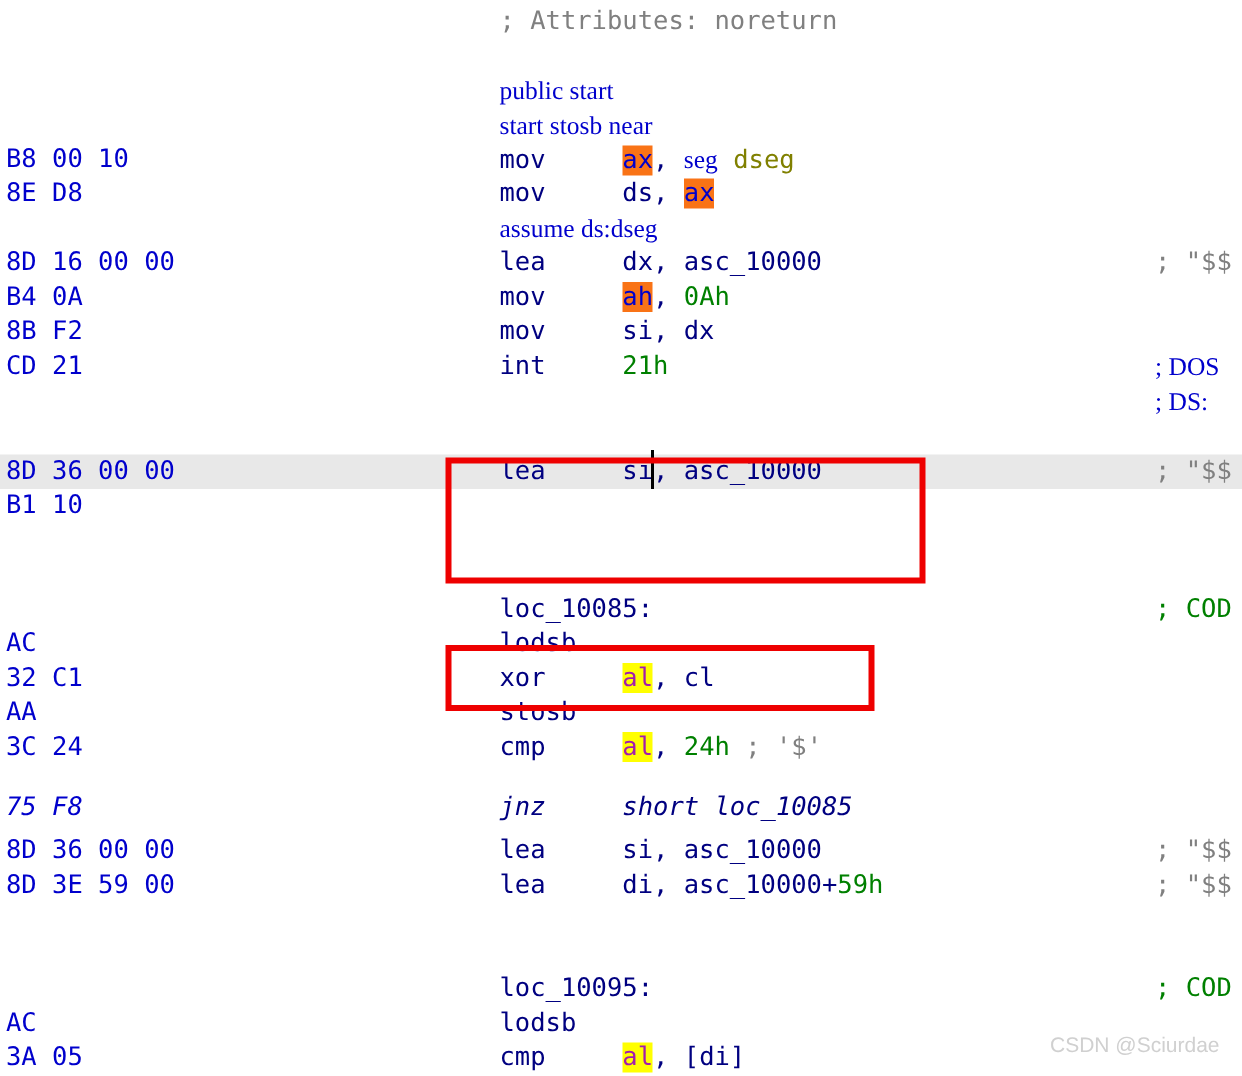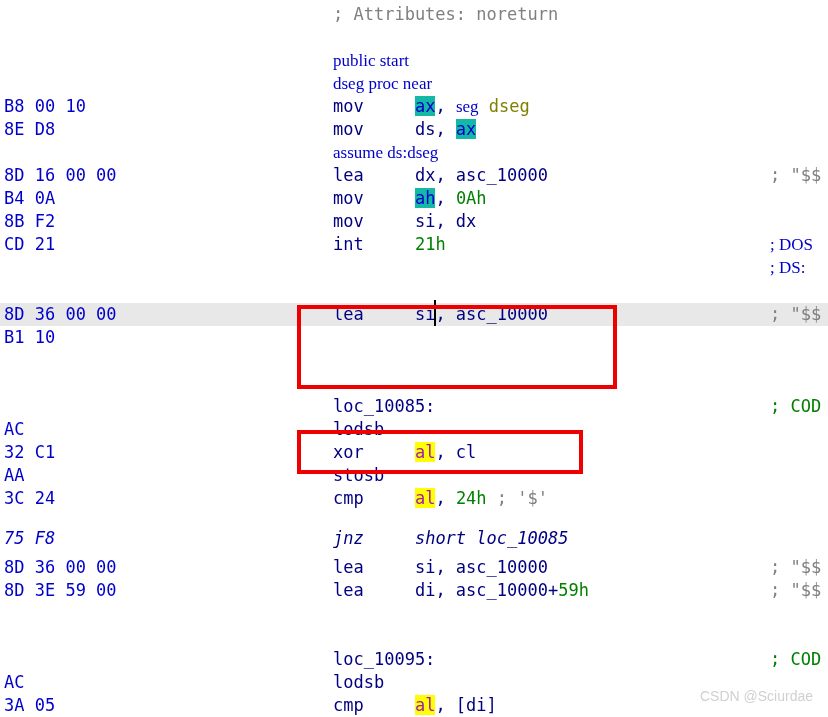--- a/index.html
+++ b/index.html
@@ -57,21 +57,21 @@
     top: 0;
     white-space: pre;
   }
 
   
   .c-blue    { color: #0000cc; font-family: Liberation Serif, serif; }
   .c-gray    { color: #808080; }
   .c-green   { color: #008000; }
   .c-olive   { color: #808000; }
   .c-navy    { color: #000080; }
-  .hl        { background: #14b8a6; color: #0000cc; }
+  .hl        { background: #f97316; color: #0000cc; }
   .hl-dark   { background: #ffff00; color: #a21caf; }
 
   
   #caret {
     position: absolute;
     width: 2px;
     background: #000000;
   }
 
   
@@ -92,21 +92,21 @@
   }
 </style>
 </head>
 <body>
 
 <div id="disasm">
   <div id="rows">
       <div class="row" id="line-attributes" style="top: 3px;"><span class="bytes"></span><span class="text c-gray">; Attributes: noreturn</span><span class="cmt"></span></div>
       <div class="row" id="line-blank-1" style="top: 26px;"><span class="bytes"></span><span class="text"></span><span class="cmt"></span></div>
       <div class="row" id="line-public-start" style="top: 49px;"><span class="bytes"></span><span class="text c-blue">public start</span><span class="cmt"></span></div>
-      <div class="row" id="line-start-proc" style="top: 72px;"><span class="bytes"></span><span class="text c-blue">dseg proc near</span><span class="cmt"></span></div>
+      <div class="row" id="line-start-proc" style="top: 72px;"><span class="bytes"></span><span class="text c-blue">start stosb near</span><span class="cmt"></span></div>
       <div class="row" id="line-mov-ax-seg" style="top: 95px;"><span class="bytes">B8 00 10</span><span class="text"><span class="c-navy">mov</span>     <span class="hl">ax</span><span class="c-navy">, </span><span class="c-blue">seg</span> <span class="c-olive">dseg</span></span><span class="cmt"></span></div>
       <div class="row" id="line-mov-ds-ax" style="top: 118px;"><span class="bytes">8E D8</span><span class="text"><span class="c-navy">mov</span>     <span class="c-navy">ds, </span><span class="hl">ax</span></span><span class="cmt"></span></div>
       <div class="row" id="line-assume" style="top: 141px; padding-left: 44px;"><span class="bytes"></span><span class="text c-blue">assume ds:dseg</span><span class="cmt"></span></div>
       <div class="row" id="line-lea-dx" style="top: 164px;"><span class="bytes">8D 16 00 00</span><span class="text"><span class="c-navy">lea</span>     <span class="c-navy">dx, asc_10000</span></span><span class="cmt c-gray">; "$$</span></div>
       <div class="row" id="line-mov-ah-0Ah" style="top: 187px;"><span class="bytes">B4 0A</span><span class="text"><span class="c-navy">mov</span>     <span class="hl">ah</span><span class="c-navy">, </span><span class="c-green">0Ah</span></span><span class="cmt"></span></div>
       <div class="row" id="line-mov-si-dx" style="top: 210px;"><span class="bytes">8B F2</span><span class="text"><span class="c-navy">mov</span>     <span class="c-navy">si, dx</span></span><span class="cmt"></span></div>
       <div class="row" id="line-int-21h" style="top: 233px; text-align: center;"><span class="bytes">CD 21</span><span class="text"><span class="c-navy">int</span>     <span class="c-green">21h</span></span><span class="cmt c-blue">; DOS</span></div>
       <div class="row" id="line-ds-cont" style="top: 256px;"><span class="bytes"></span><span class="text"></span><span class="cmt c-blue">; DS:</span></div>
       <div class="row" id="line-blank-2" style="top: 279px;"><span class="bytes"></span><span class="text"></span><span class="cmt"></span></div>
       <div class="row sel" id="line-lea-si-asc" style="top: 303px;"><span class="bytes">8D 36 00 00</span><span class="text"><span class="c-navy">lea</span>     <span class="c-navy">si, asc_10000</span></span><span class="cmt c-gray">; "$$</span></div>

